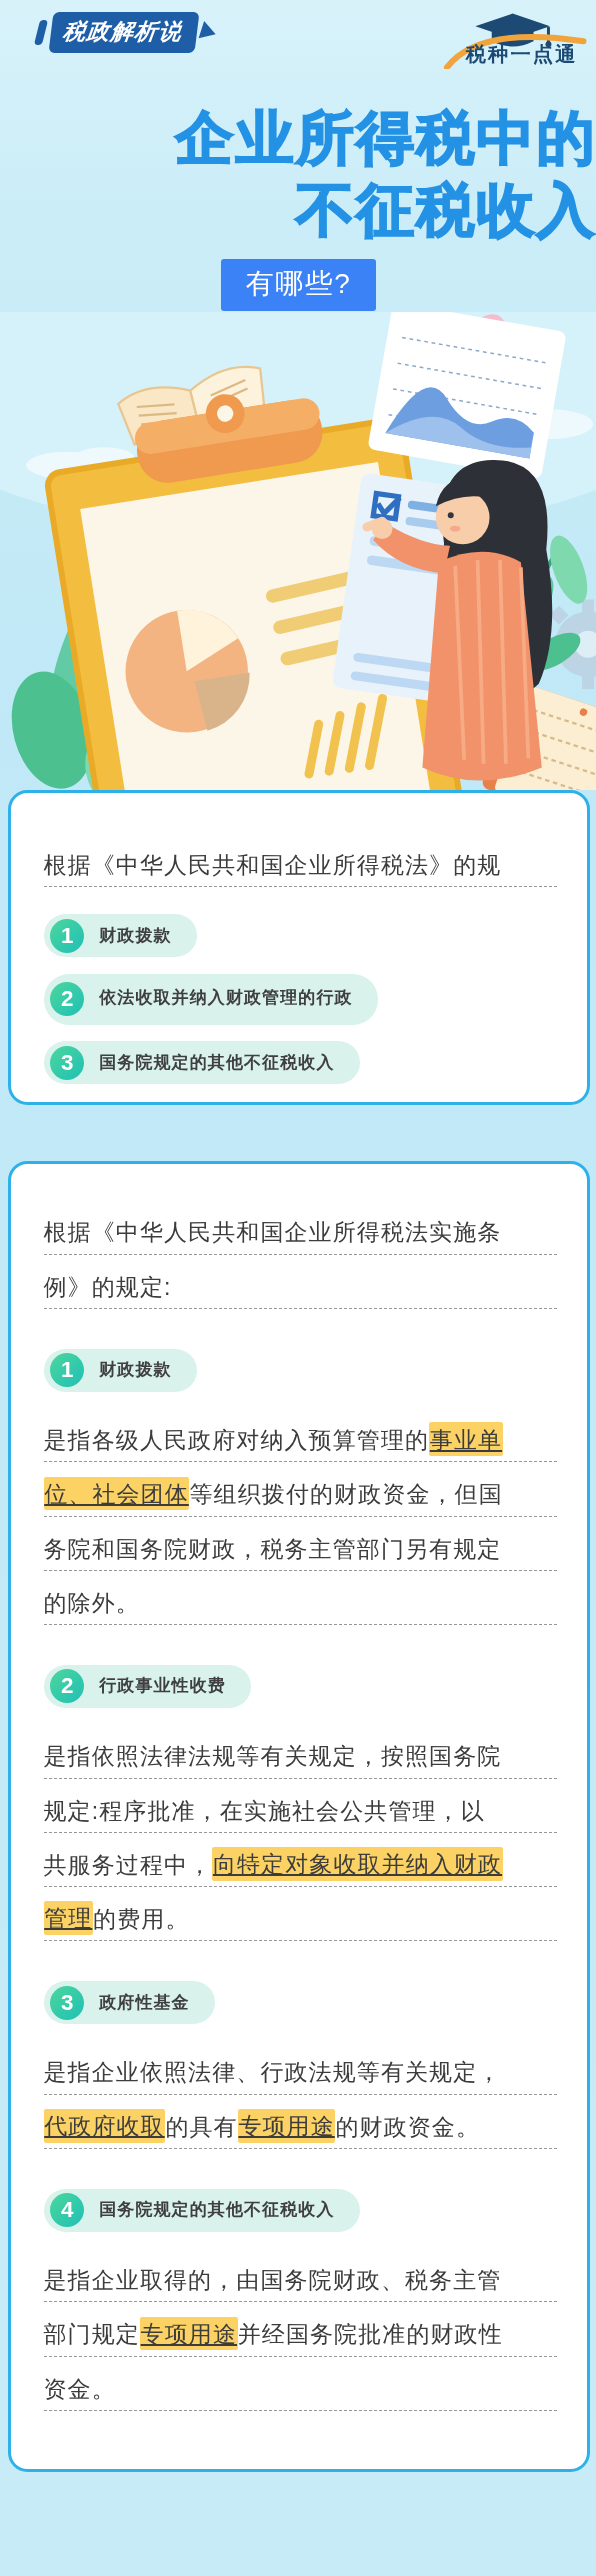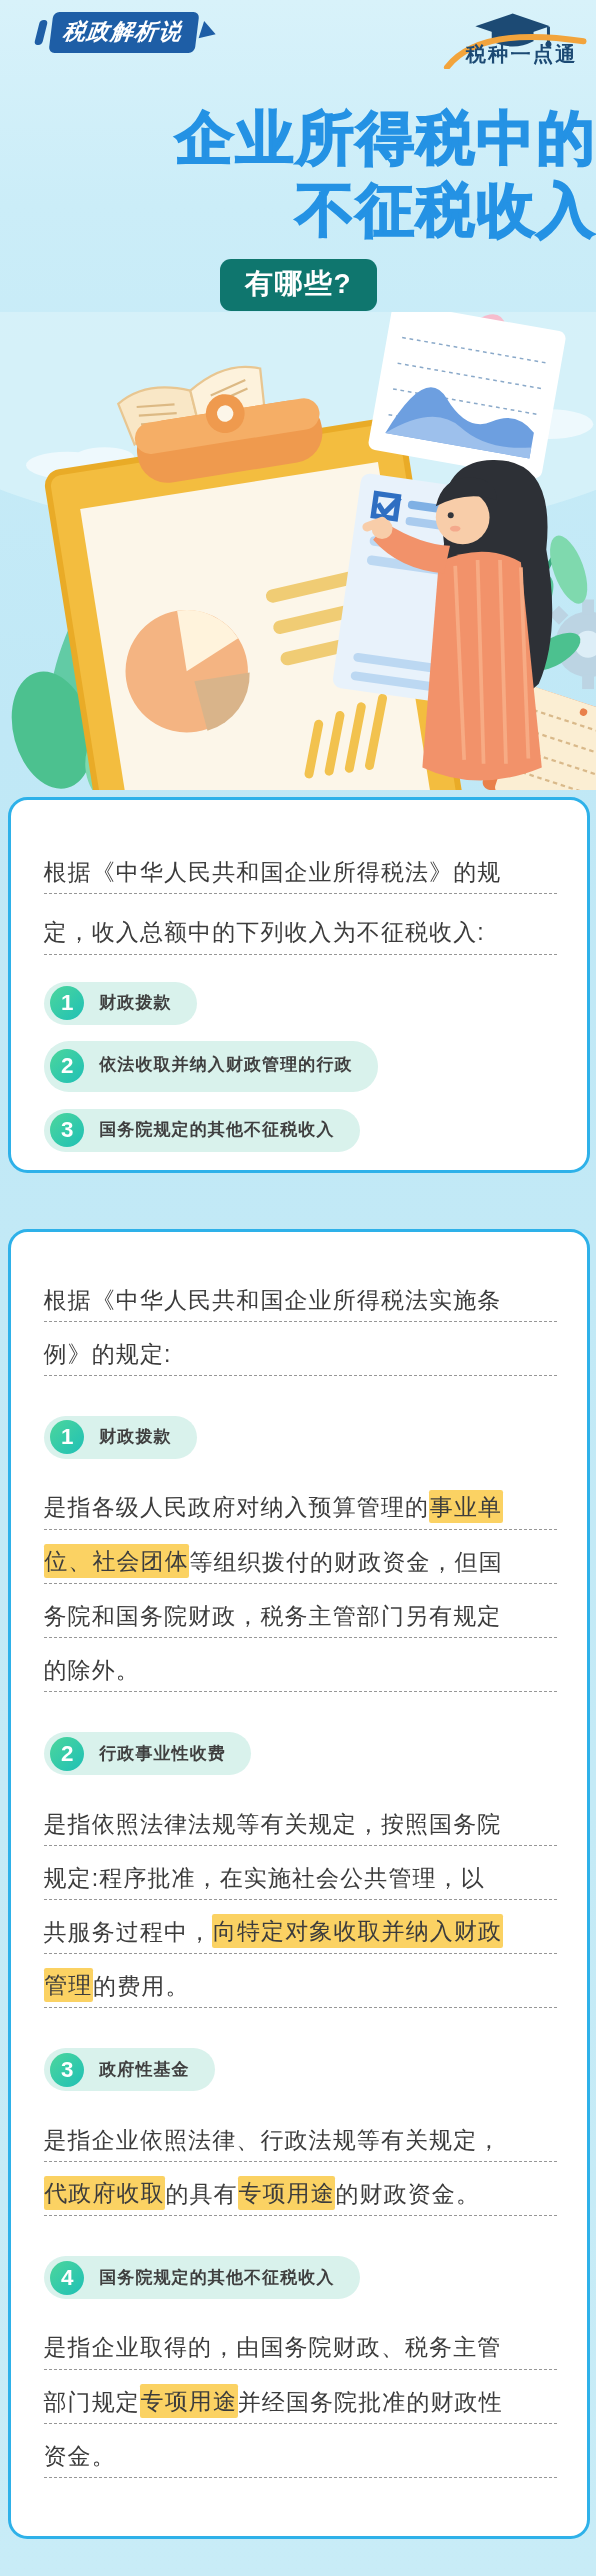--- a/index.html
+++ b/index.html
@@ -16,39 +16,39 @@
     background:#1e5ea6;color:#ffffff;font-style:italic;font-weight:bold;font-size:22.4px;
     padding:3.7px 15px 6px 12px;border-radius:6px;transform:skewX(-7deg);letter-spacing:1.5px;
   }
   .pen-icon{width:0;height:0;border-top:9px solid transparent;border-bottom:9px solid transparent;
     border-left:15px solid #1e5ea6;margin-left:4.5px;transform:rotate(18deg);}
   .badge-right{width:153px;height:63px;margin-right:1.5px;}
   
   .title{margin-top:33px;text-align:right;color:#2492e4;font-weight:900;
     font-size:58px;line-height:72px;letter-spacing:2.2px;-webkit-text-stroke:1.9px #2492e4;}
   .subtitle-badge{
-    margin:13.4px auto 0;width:fit-content;background:#0f766e;color:#fff;
-    font-size:28px;font-weight:700;padding:5.2px 25px 8.2px;border-radius:11px;letter-spacing:1.5px;
+    margin:13.4px auto 0;width:fit-content;background:#3b82f6;color:#fff;
+    font-size:28px;font-weight:400;padding:5.2px 25px 8.2px;border-radius:3px;letter-spacing:1.5px;
   }
   
   .illustration{width:597px;height:478px;margin-top:1.5px;position:relative;}
   
   .card{
-    width:582px;margin:7px auto;background:#ffffff;border:3.7px solid #2eb1e9;border-radius:19.4px;
+    width:582px;margin:0 auto;background:#ffffff;border:3.7px solid #2eb1e9;border-radius:19.4px;
     box-sizing:border-box;color:#3c3c3c;
   }
   .card1{padding:34px 30px 18px 33px;}
   .card2{margin-top:56px;padding:36px 30px 58px 33px;}
   .intro-line,.para-line{
     display:flex;align-items:flex-end;border-bottom:1.5px dashed #979797;
     font-size:23px;letter-spacing:1.1px;color:#3c3c3c;padding-bottom:5.2px;white-space:nowrap;
   }
   .card1 .intro-line{height:54px;}
   .card2 .intro-line,.card2 .para-line{height:48px;}
-  .hl{background:#fbd263;border-radius:2.2px;padding:2.2px 0.7px 0.7px;}
+  .hl{background:#fbd263;border-radius:2.2px;padding:2.2px 0.7px 0.7px;text-decoration:underline;}
   
   .pill-list{margin-top:27px;display:flex;flex-direction:column;gap:16.4px;}
   .pill{display:flex;align-items:center;background:#d9f2ec;border-radius:34px;
     padding:4.5px 25px 4.5px 6.7px;width:fit-content;min-height:42px;box-sizing:border-box;}
   .pill.multi{align-items:flex-start;border-radius:25px;padding-top:6.7px;padding-bottom:9px;}
   .pill-num{width:34px;height:34px;border-radius:50%;flex:none;
     background:linear-gradient(135deg,#4cd69c,#1fc0b6);color:#fff;font-size:22.4px;font-weight:700;
     display:flex;align-items:center;justify-content:center;margin-right:15px;}
   .pill.multi .pill-num{margin-top:1.5px;}
   .pill-text{font-size:17px;font-weight:600;color:#3f3f3f;letter-spacing:1.1px;line-height:34px;}
@@ -229,23 +229,20 @@
     <rect x="-165" y="-152" width="34" height="12" rx="6" fill="#f8cda9" transform="rotate(-20 -148 -146)"></rect>
   </g>
 </svg>
 </div>
 
 <div class="card card1">
   <div>
     <div class="intro-line">
         <span>根据《中华人民共和国企业所得税法》的规</span>
       </div>
-    <div class="intro-line">
-        <span>定，收入总额中的下列收入为不征税收入:</span>
-      </div>
   </div>
   <div class="pill-list">
     <div class="pill">
       <span class="pill-num">1</span>
       <span class="pill-text">财政拨款</span>
     </div>
     <div class="pill multi">
       <span class="pill-num">2</span>
       <span class="pill-text">
         <div>依法收取并纳入财政管理的行政</div>

